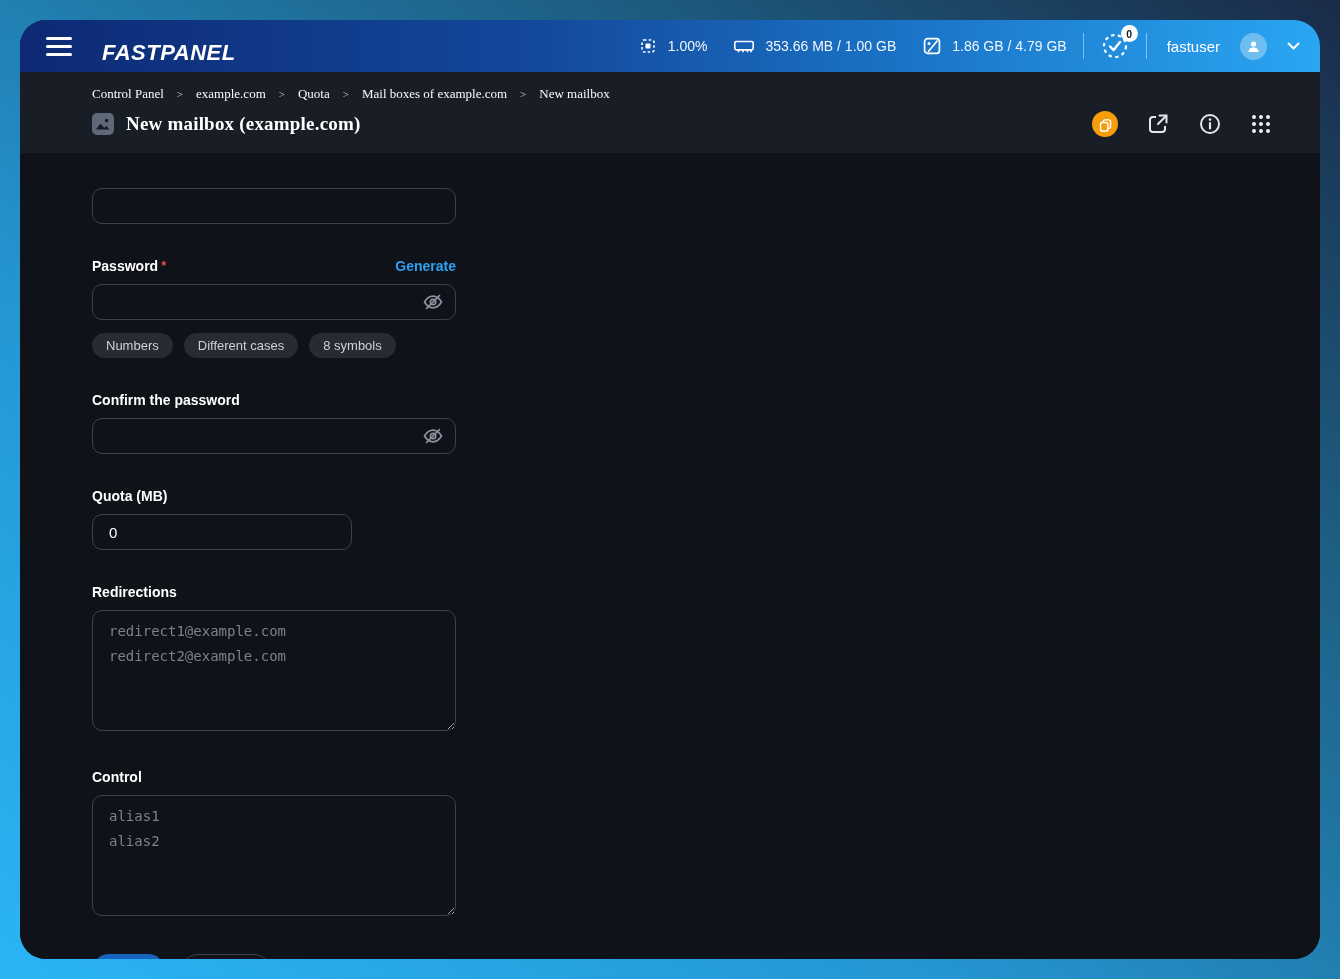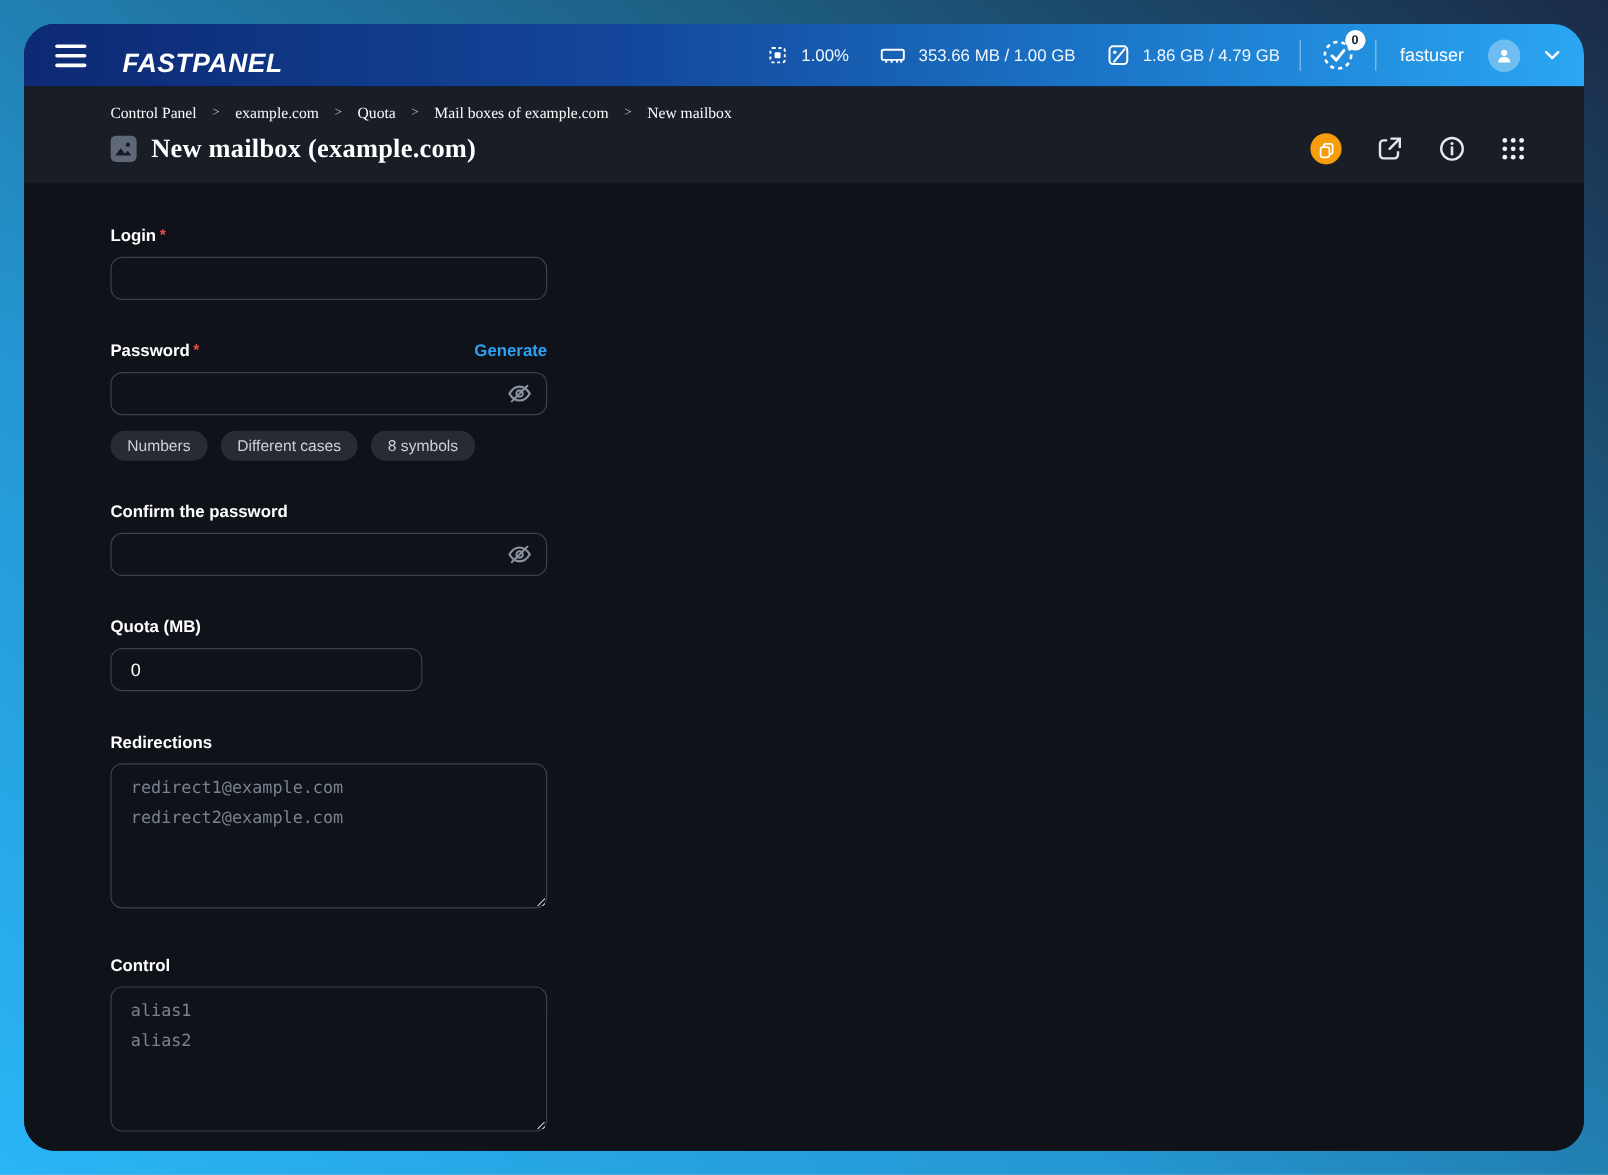--- a/index.html
+++ b/index.html
@@ -38,21 +38,21 @@
     width:27px; height:27px; border-radius:50%; background:rgba(255,255,255,.33);
     display:flex; align-items:center; justify-content:center;
   }
   
   .subheader { background:#181d26; padding:14px 48px 16px 72px; flex:0 0 auto;font-family:Liberation Serif, serif; }
   .breadcrumb { display:flex; align-items:center; gap:13px; font-size:13px; color:#fbfbfc; }
   .crumb { cursor:pointer; text-decoration:none; color:#fbfbfc; white-space:nowrap; }
   .sep { color:#d5d9df; font-size:11px; }
   .titlerow { display:flex; align-items:center; margin-top:9px; }
   .pic-icon { width:22px; height:22px; margin-right:12px; flex:0 0 auto; }
-  h1 { font-size:22px; font-weight:700; color:#fff; letter-spacing:.2px; }
+  h1 { font-size:19px; font-weight:700; color:#fff; letter-spacing:.2px; }
   .actions { margin-left:auto; display:flex; align-items:center; gap:28px; }
   .iconbtn { cursor:pointer; display:flex; align-items:center; justify-content:center; }
   .orange-btn { width:26px; height:26px; border-radius:50%; background:var(--notice-orange); }
   
   .content { flex:1; background:#0f1218; padding:35px 0 0 72px; color:#fff; }
   .group { margin-bottom:34px; width:364px; }
   .label-row { display:flex; align-items:center; justify-content:space-between; margin-bottom:10px; }
   label { font-size:14px; font-weight:700; color:#fff; }
   .req { color:var(--required-star); margin-left:3px; font-size:13px; vertical-align:top; }
   .gen-link { color:var(--accent); font-size:14px; font-weight:700; cursor:pointer; text-decoration:none; }
@@ -218,23 +218,20 @@
               <circle cx="18" cy="18" r="2"></circle>
           </svg>
         </div>
       </div>
     </div>
   </div>
 
   <main class="content">
 
     <div class="group">
-      <div class="label-row">
-        <label><span>Login</span><span class="req">*</span></label>
-      </div>
       <div class="field">
         <input type="text" value="" style="">
       </div>
     </div>
 
     <div class="group">
       <div class="label-row">
         <label><span>Password</span><span class="req">*</span></label>
         <a class="gen-link">Generate</a>
       </div>

